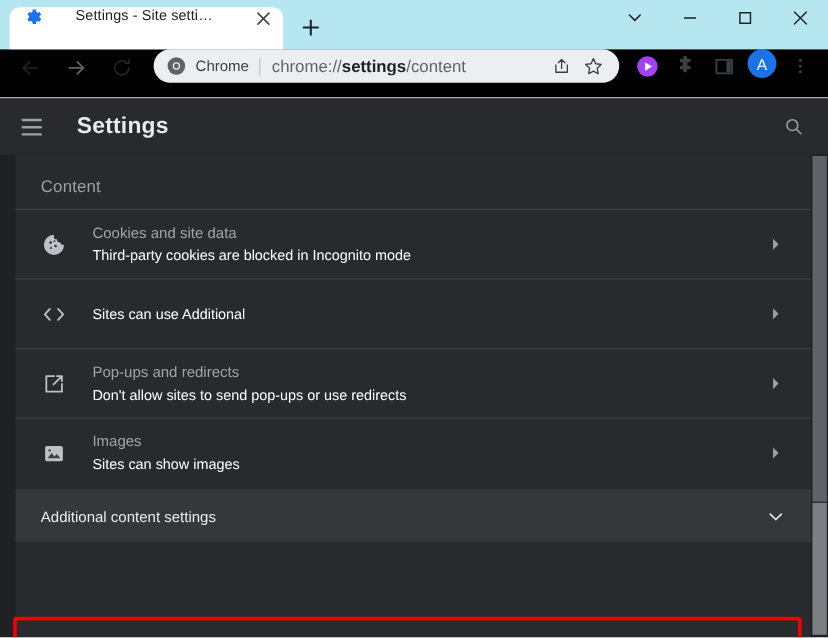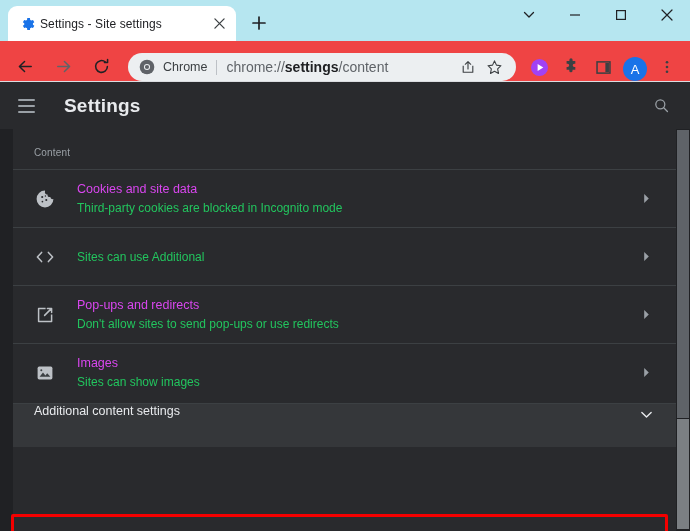--- a/index.html
+++ b/index.html
@@ -34,23 +34,23 @@
     flex: 1;
     min-width: 0;
   }
   .tab {
     position: relative;
     height: 35px;
     width: 228px;
     background: #ffffff;
     border-radius: 9px 9px 0 0;
     display: flex;
-    align-items: center;
+    align-items: flex-start;
     padding: 0 8px 0 12px;
-    gap: 4px;
+    gap: 27px;
     flex: none;
   }
   .tab-favicon { width: 16px; height: 16px; flex: none; display:block; }
   .tab-title {
     flex: 1;
     min-width: 0;
     font-size: 12px;
     color: #202124;
     white-space: nowrap;
     overflow: hidden;
@@ -77,23 +77,23 @@
     flex: none;
   }
   .wc-btn {
     width: 46px; height: 30px;
     display: flex; align-items: center; justify-content: center;
   }
 
   
   #toolbar {
     height: 41px;
-    background: #ef4444;
-    display: flex;
-    align-items: flex-end;
+    background: #000000;
+    display: flex;
+    align-items: flex-start;
     padding: 0 7px 0 6px;
     gap: 0;
     border-bottom: 1px solid #dadce0;
   }
   .nav-btn {
     width: 30px; height: 30px;
     margin: 0 4px;
     display: flex; align-items: center; justify-content: center;
     border-radius: 50%;
     flex: none;
@@ -201,64 +201,64 @@
     background: #202124;
     padding-left: 13px;
     padding-right: 14px;
   }
   #content-card {
     background: #292a2d;
     height: 100%;
     position: relative;
   }
   #section-label {
-    font-size: 10px;
+    font-size: 14px;
     color: #9aa0a6;
     padding: 18px 0 11px 21px;
     letter-spacing: .15px;
   }
   .setting-row {
     display: flex;
     align-items: center;
     height: 58px;
     padding: 0 20px 0 21px;
     border-top: 1px solid #3c4043;
   }
   .row-icon {
     width: 22px; height: 22px;
     flex: none;
     display: flex; align-items: center; justify-content: center;
     margin-right: 21px;
   }
   .row-text { flex: 1; min-width: 0; }
   .row-title {
     font-size: 12.5px;
-    color: #d946ef;
+    color: #a3a3a3;
     line-height: 1.35;
     white-space: nowrap;
   }
   .row-sub {
     font-size: 12px;
-    color: #22c55e;
+    color: #ffffff;
     line-height: 1.4;
     margin-top: 2px;
     white-space: nowrap;
     overflow: hidden;
     text-overflow: ellipsis;
   }
   .row-chevron {
     width: 20px; height: 20px;
     flex: none;
     display: flex; align-items: center; justify-content: center;
   }
 
   #additional-row {
     position: relative;
     display: flex;
-    align-items: flex-start;
+    align-items: center;
     height: 44px;
     padding: 0 20px 0 21px;
     background: #35373a;
     border-top: 1px solid #3c4043;
     margin-top: 2px;
   }
   #additional-label {
     flex: 1;
     font-size: 12.5px;
     color: #e8eaed;

